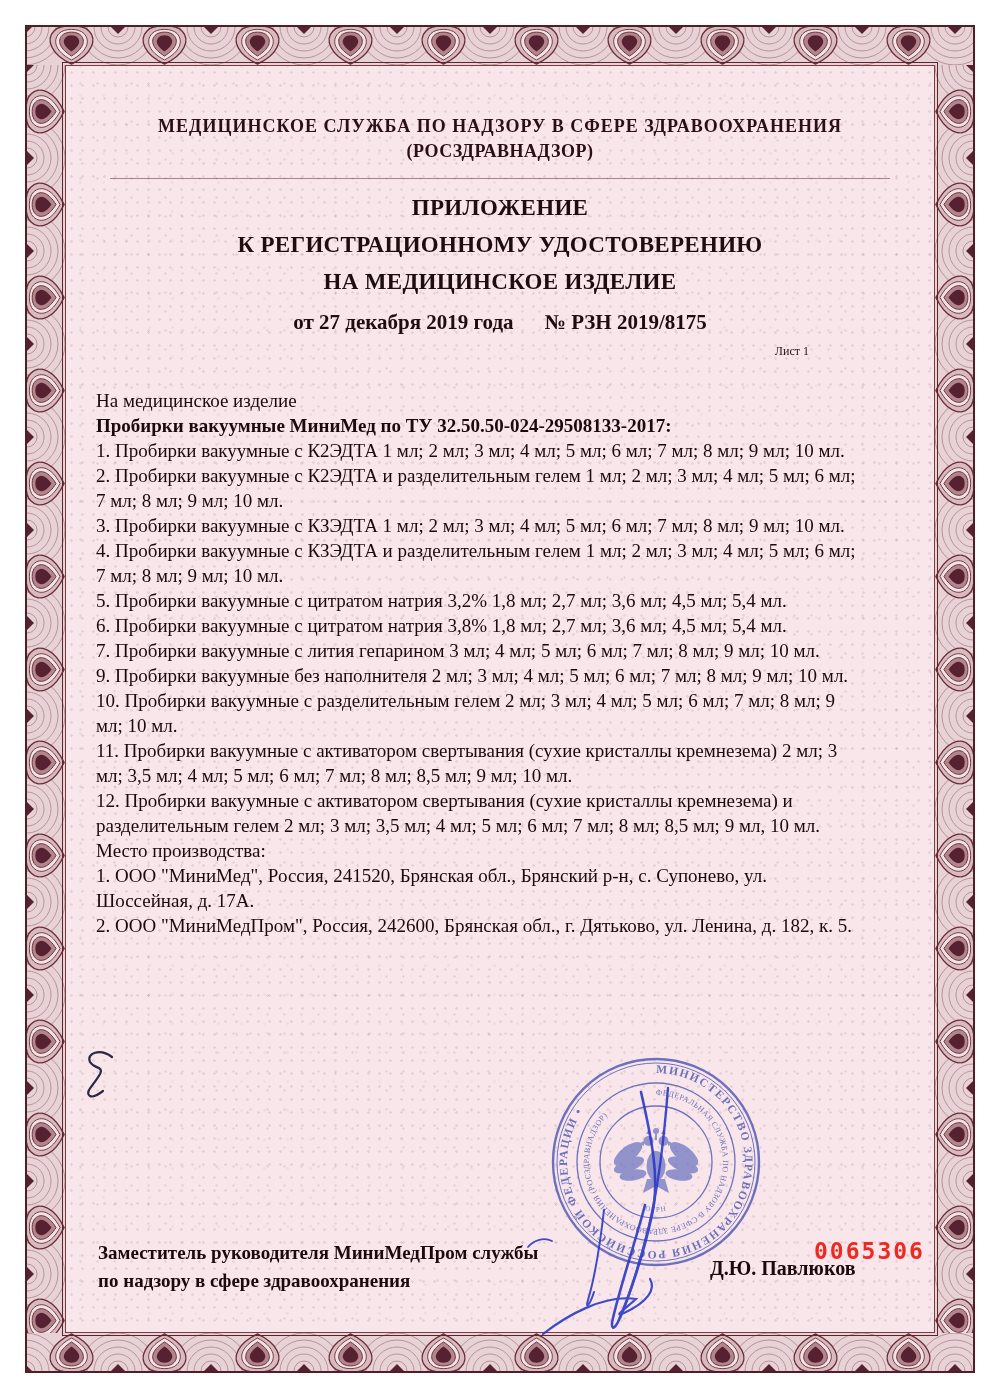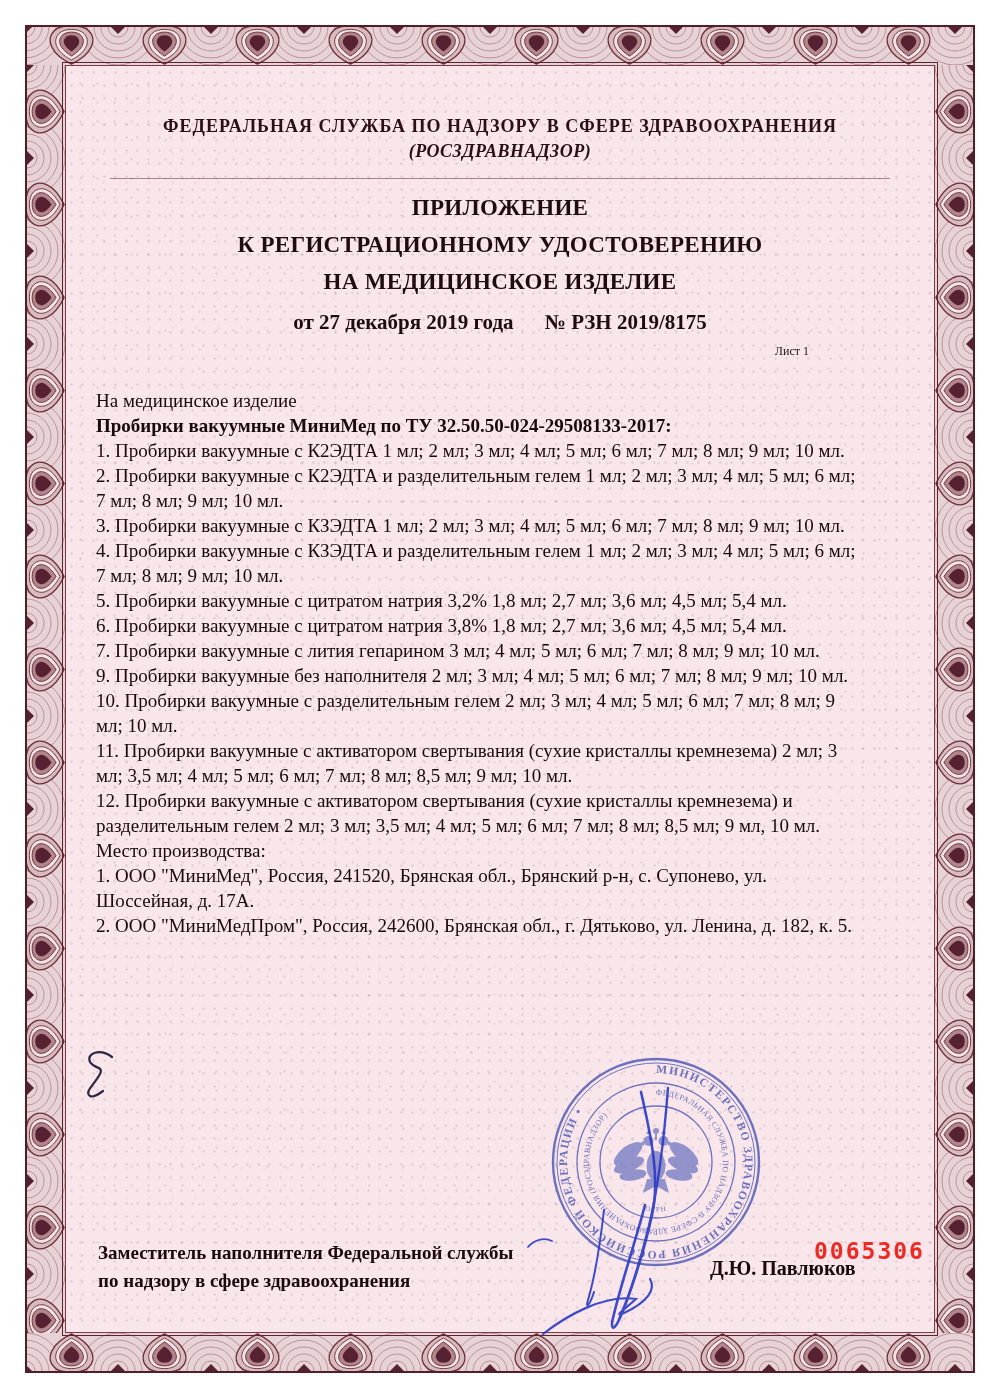--- a/index.html
+++ b/index.html
@@ -22,21 +22,21 @@
       radial-gradient(rgba(96,44,64,.10) 1px, transparent 1.4px),
       radial-gradient(rgba(190,120,150,.10) 1px, transparent 1.6px);
     background-size:11px 13px,17px 19px,23px 29px;
     background-position:0 0,6px 8px,3px 15px;
     border:1px solid #7a3b45;
     box-sizing:border-box;
     padding:0 30px;
   }
   .agency{margin-top:48px;text-align:center;font-size:18px;line-height:25px;
     letter-spacing:1px;color:#2a1014;font-weight:bold;}
-  .agency .l2{letter-spacing:.5px;font-style:italic;}
+  .agency .l2{letter-spacing:.5px;}
   .divider{height:0;border-top:1px solid rgba(98,54,62,.55);margin:14px 14px 0 14px;}
   .title{margin-top:10px;text-align:center;font-weight:bold;font-size:23px;
     line-height:37px;color:#1d0c10;letter-spacing:.3px;}
   .dateline{margin-top:10px;text-align:center;font-weight:bold;font-size:21px;color:#1d0c10;}
   .dateline .numlabel{margin-left:26px;}
   .dateline .numvalue{}
   .sheet{margin-top:9px;text-align:right;padding-right:95px;font-size:12px;color:#241116;}
   .body{margin-top:29px;font-size:19px;line-height:25px;color:#1a0a0e;width:766px;}
   .body p{margin:0;}
   .bold{font-weight:bold;}
@@ -160,21 +160,21 @@
     </defs>
     <rect width="40" height="1268" fill="url(#pr)"></rect>
   </svg>
 
   <div class="band-outer"></div>
   <div class="band-inner"></div>
 
   <div class="content">
 
     <div class="agency">
-      <div>ФЕДЕРАЛЬНАЯ СЛУЖБА ПО НАДЗОРУ В СФЕРЕ ЗДРАВООХРАНЕНИЯ</div>
+      <div>МЕДИЦИНСКОЕ СЛУЖБА ПО НАДЗОРУ В СФЕРЕ ЗДРАВООХРАНЕНИЯ</div>
       <div class="l2">(РОСЗДРАВНАДЗОР)</div>
     </div>
 
     <div class="divider"></div>
 
     <div class="title">
       <div>ПРИЛОЖЕНИЕ</div>
       <div>К РЕГИСТРАЦИОННОМУ УДОСТОВЕРЕНИЮ</div>
       <div>НА МЕДИЦИНСКОЕ ИЗДЕЛИЕ</div>
     </div>
@@ -202,21 +202,21 @@
       <p>11. Пробирки вакуумные с активатором свертывания (сухие кристаллы кремнезема) 2 мл; 3 мл; 3,5 мл; 4 мл; 5 мл; 6 мл; 7 мл; 8 мл; 8,5 мл; 9 мл; 10 мл.</p>
       <p>12. Пробирки вакуумные с активатором свертывания (сухие кристаллы кремнезема) и разделительным гелем 2 мл; 3 мл; 3,5 мл; 4 мл; 5 мл; 6 мл; 7 мл; 8 мл; 8,5 мл; 9 мл, 10 мл.</p>
       <div class="production">
         <p>Место производства:</p>
         <p>1. ООО "МиниМед", Россия, 241520, Брянская обл., Брянский р-н, с. Супонево, ул. Шоссейная, д. 17А.</p>
         <p class="nowrap">2. ООО "МиниМедПром", Россия, 242600, Брянская обл., г. Дятьково, ул. Ленина, д. 182, к. 5.</p>
       </div>
     </div>
 
     <div class="sig-left">
-      <div>Заместитель наполнителя Федеральной службы</div>
+      <div>Заместитель руководителя МиниМедПром службы</div>
       <div>по надзору в сфере здравоохранения</div>
     </div>
     <div class="sig-name">Д.Ю. Павлюков</div>
     <div class="serial">0065306</div>
   </div>
 
   <svg class="overlay" style="left:78px;top:1045px" width="50" height="60" viewBox="78 1045 50 60">
     <path d="M112,1057 C100,1048 86,1053 90,1062 C94,1069 104,1066 100,1074 C94,1085 84,1092 90,1096 C93,1098 99,1094 103,1091" fill="none" stroke="#2c2844" stroke-width="2.2" stroke-linecap="round"></path>
   </svg>
 

